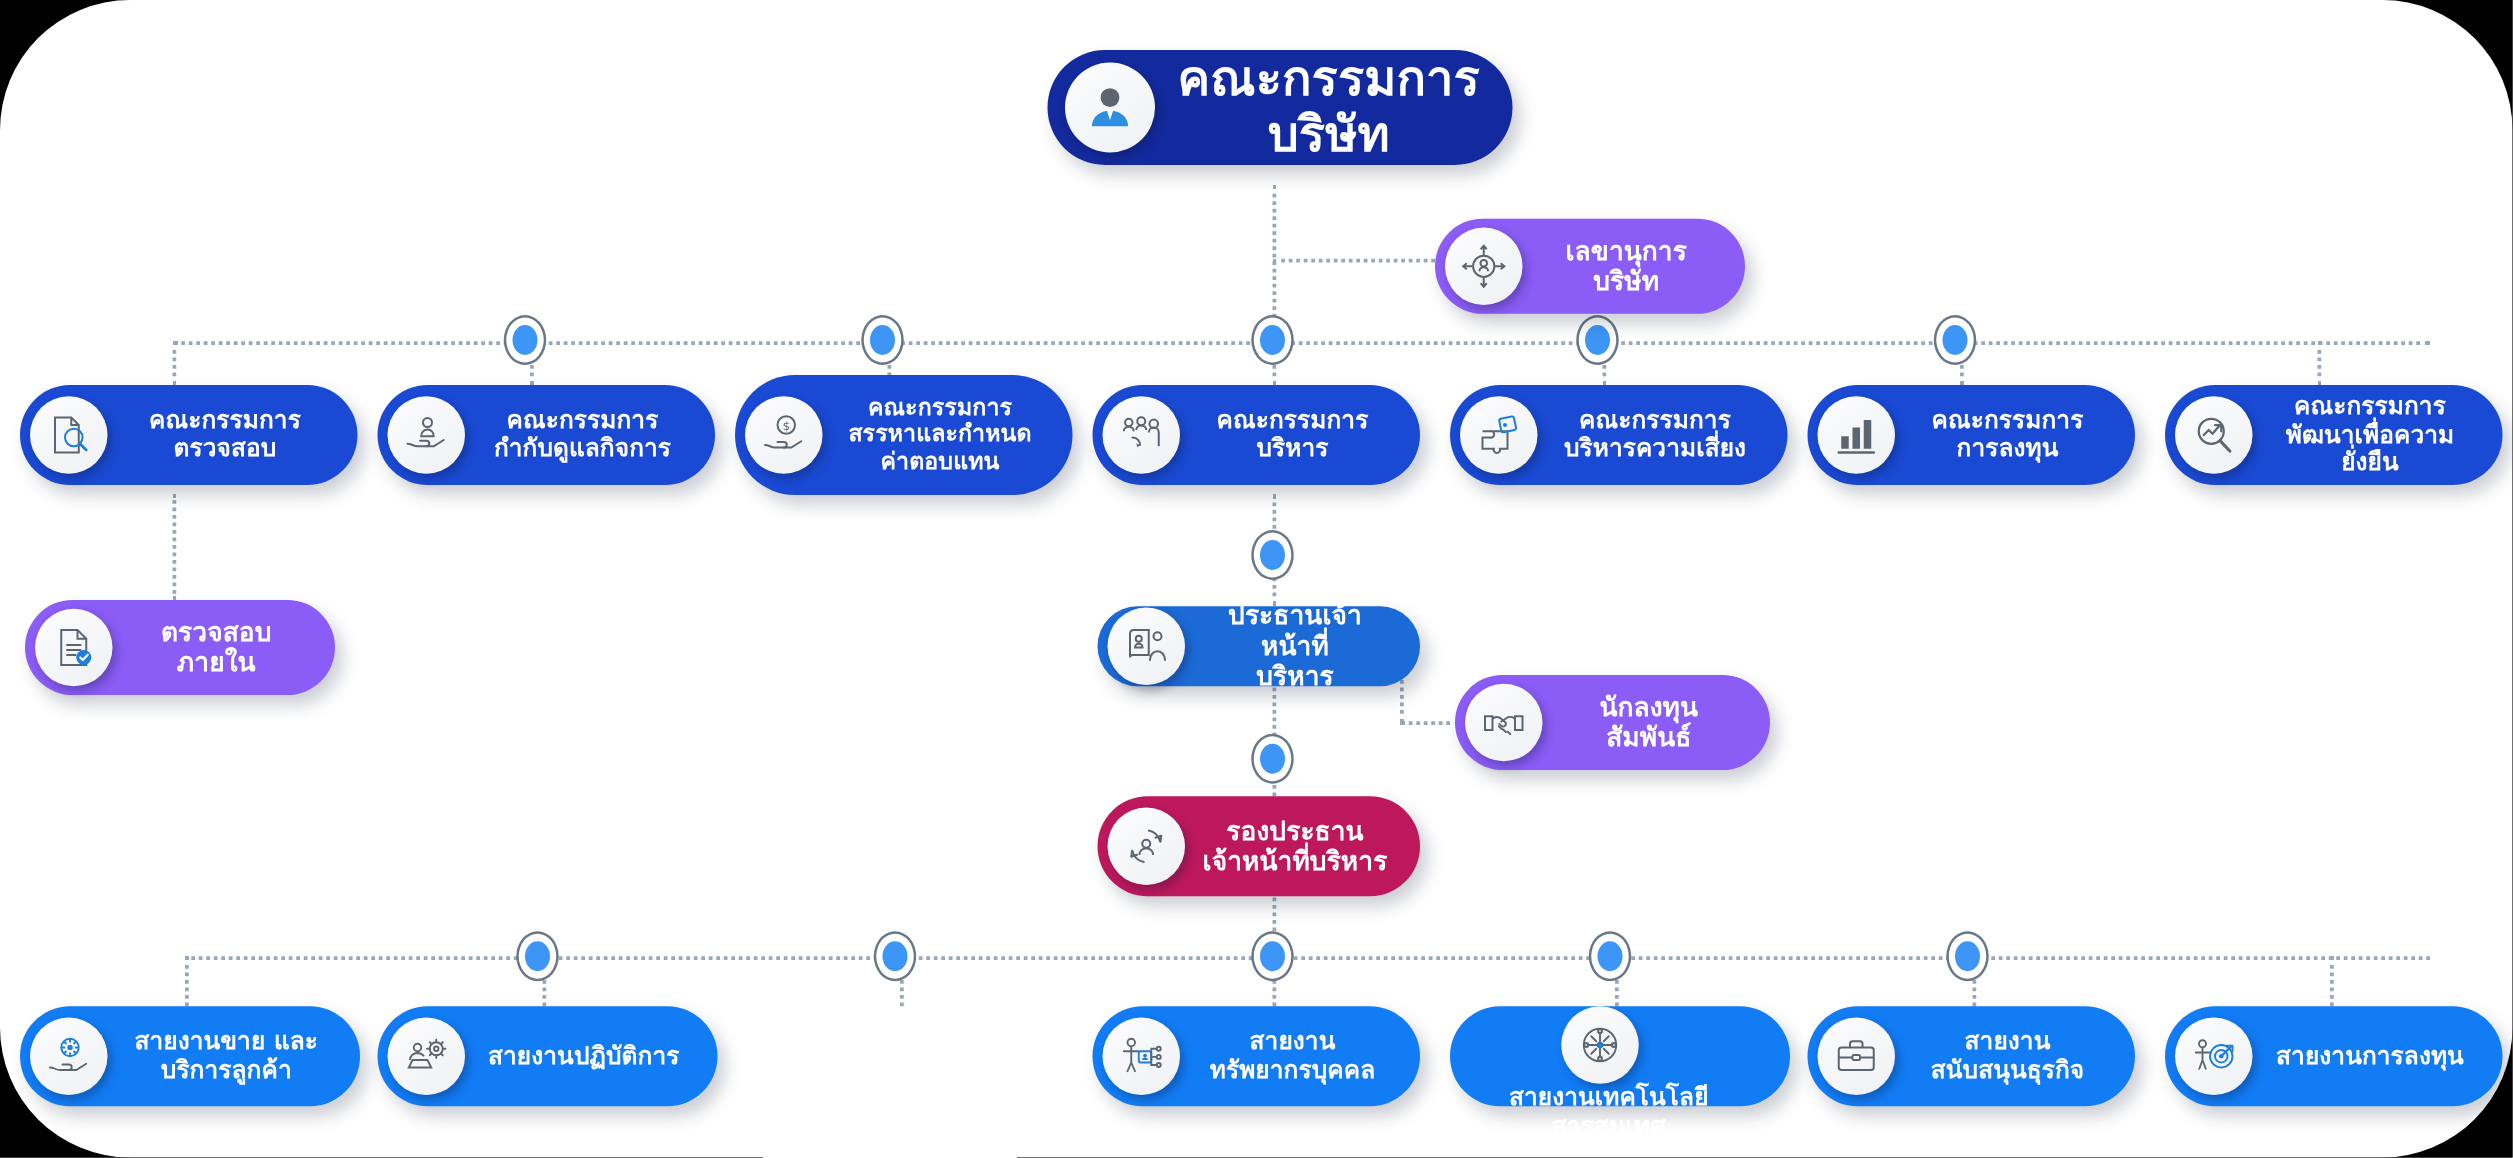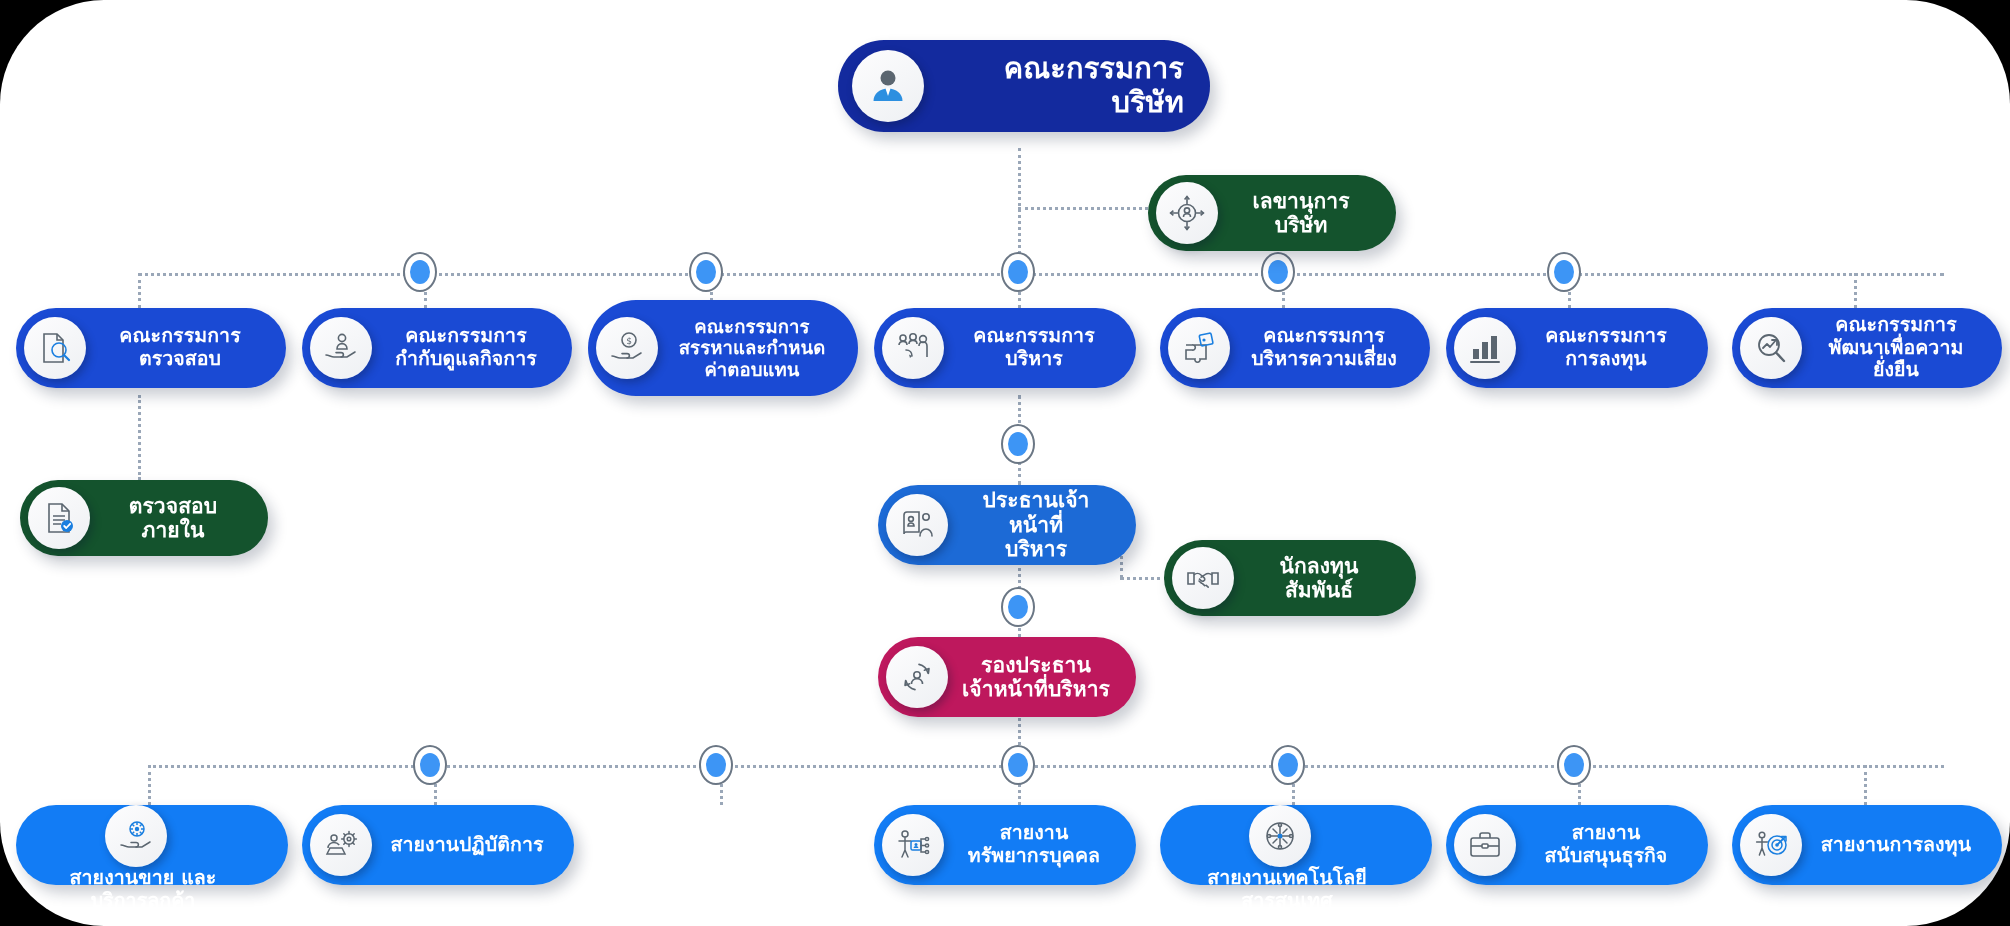--- a/index.html
+++ b/index.html
@@ -71,24 +71,24 @@
     flex: 1 1 auto;
     text-align: center;
   }
 
   
   .c-board   { background: #132a9e; }
   .c-cmte    { background: #1a4ad4; }
   .c-ceo     { background: #1c6ad6; }
   .c-dceo    { background: #be185d; }
   .c-div     { background: #127cf5; }
-  .c-light   { background: #14532d; }
+  .c-light   { background: #8b5cf6; }
 
   
-  .t-lg .lbl { font-size: 29px; text-align: right; }
+  .t-lg .lbl { font-size: 39px; }
   .t-md .lbl { font-size: 21px; }
   .t-sm .lbl { font-size: 19.5px; }
   .t-xs .lbl { font-size: 18.5px; }
 
   .node.big { height: 92px; padding-left: 14px; }
   .node.big .ico { width: 72px; height: 72px; margin-right: 18px; }
 </style>
 </head>
 <body>
 
@@ -266,21 +266,21 @@
         <path d="M9 5h13l7 7v21H9z"></path>
         <path d="M22 5v7h7"></path>
         <path d="M13 17h12M13 21h12M13 25h8"></path>
         <circle cx="27" cy="27" r="6" fill="#1a7fe0" stroke="none"></circle>
         <path d="M24.2 27l2 2 4-4.2" stroke="#fff" stroke-width="1.8" stroke-linecap="round" stroke-linejoin="round"></path>
       </svg>
     </span>
     <span class="lbl">ตรวจสอบภายใน</span>
   </div>
 
-  <div class="node c-ceo t-md" style="left:878px; top:485px; width:258px; height:80px;">
+  <div class="node c-ceo t-md" style="left:878px; top:485px; width:258px; height:64px;">
     <span class="ico">
       <svg width="38" height="38" viewBox="0 0 38 38" fill="none" stroke="#5b6670" stroke-width="1.6">
         <path d="M6 9c0-2 1.2-3 3-3h12v20H8c-1.2 0-2 .8-2 2z"></path>
         <circle cx="13" cy="13" r="2.4"></circle>
         <path d="M10 20c0-1.8 1.4-3 3-3s3 1.2 3 3z"></path>
         <circle cx="28" cy="11" r="3.2"></circle>
         <path d="M22 30c0-4 2.6-7 6-7s6 3 6 7" stroke-linecap="round"></path>
       </svg>
     </span>
     <span class="lbl">ประธานเจ้าหน้าที่
@@ -307,21 +307,21 @@
         <path d="M13.5 26c0-3.2 2.4-5.4 5.5-5.4s5.5 2.2 5.5 5.4"></path>
         <path d="M30 15a12 12 0 0 0-9-8.6" stroke-linecap="round"></path>
         <path d="M8 23a12 12 0 0 0 9 8.6" stroke-linecap="round"></path>
         <path d="M30.4 15.4 31 10.6l-4.6 1.6M7.6 22.6 7 27.4l4.6-1.6" stroke-linecap="round" stroke-linejoin="round"></path>
       </svg>
     </span>
     <span class="lbl">รองประธาน
 เจ้าหน้าที่บริหาร</span>
   </div>
 
-  <div class="node c-div t-sm" style="left:16px; top:805px; width:272px; height:80px;flex-direction:column;">
+  <div class="node c-div t-sm" style="left:16px; top:805px; width:272px; height:80px;">
     <span class="ico">
       <svg width="38" height="38" viewBox="0 0 38 38" fill="none" stroke="#5b6670" stroke-width="1.5">
         <circle cx="20" cy="12" r="7" stroke="#1a7fe0"></circle>
         <circle cx="20" cy="12" r="2.2" fill="#1a7fe0" stroke="none"></circle>
         <path d="M20 5v3M20 16v3M13 12h3M24 12h3M15.2 7.2l2 2M24.8 7.2l-2 2M15.2 16.8l2-2M24.8 16.8l-2-2" stroke="#1a7fe0"></path>
         <path d="M4 28c3 0 5 2 8 2h7c1.4 0 2.4-1 2.4-2.2S20.4 25.6 19 25.6h-5" stroke-linecap="round"></path>
         <path d="M19 30h6l8-5" stroke-linecap="round"></path>
       </svg>
     </span>
     <span class="lbl">สายงานขาย และ

